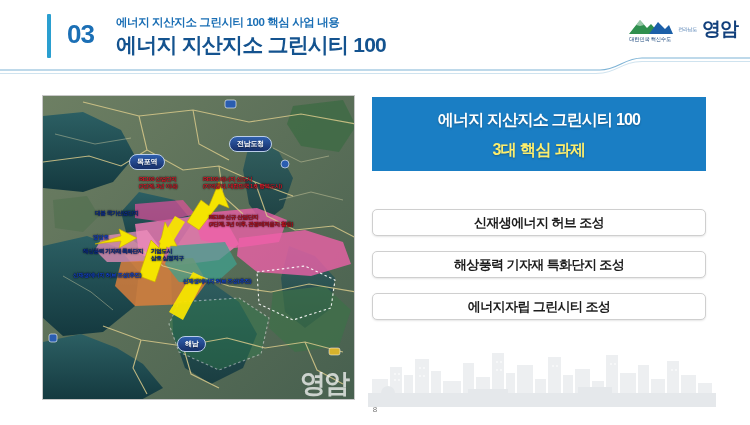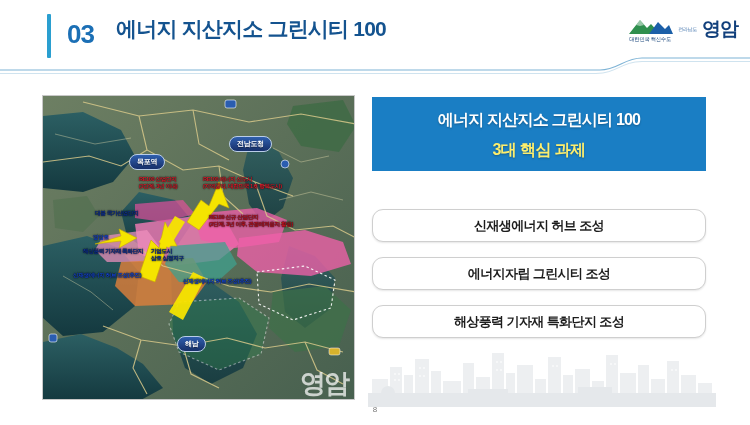--- a/index.html
+++ b/index.html
@@ -226,24 +226,24 @@
     position: absolute;
     left: 372px;
     top: 209px;
     width: 334px;
     display: flex;
     flex-direction: column;
     gap: 15px;
   }
 
   .task-box {
-    height: 33px;
+    height: 27px;
     background: #ffffff;
     border: 1px solid #cfcfcf;
-    border-radius: 11px;
+    border-radius: 5px;
     box-shadow: 0 1px 2px rgba(0,0,0,.10);
     display: flex;
     align-items: center;
     justify-content: center;
   }
 
   .task-label {
     font-size: 13px;
     font-weight: bold;
     color: #1d1d1d;
@@ -278,20 +278,21 @@
 
 <div class="slide">
 
   <div class="header">
 
     <div class="header-accent-bar"></div>
 
     <div class="header-number">03</div>
 
     <div class="header-texts">
+      <div class="header-subtitle">에너지 지산지소 그린시티 100 핵심 사업 내용</div>
       <div class="header-title">에너지 지산지소 그린시티 100</div>
     </div>
 
     <svg class="header-divider" viewBox="0 0 750 22" preserveAspectRatio="none">
       <path d="M0,14 L600,14 C618,14 624,2 642,2 L750,2" fill="none" stroke="#7fb4d6" stroke-width="1.2"></path>
       <path d="M0,17.5 L596,17.5 C616,17.5 622,5.5 642,5.5 L750,5.5" fill="none" stroke="#cfe3ef" stroke-width="1"></path>
     </svg>
 
     <div class="logo">
       <div class="logo-mark-wrap">
@@ -425,24 +426,24 @@
   <div class="banner">
     <div class="banner-line1">에너지 지산지소 그린시티 100</div>
     <div class="banner-line2">3대 핵심 과제</div>
   </div>
 
   <div class="task-list">
     <div class="task-box">
       <span class="task-label">신재생에너지 허브 조성</span>
     </div>
     <div class="task-box">
+      <span class="task-label">해상풍력 기자재 특화단지 조성</span>
+    </div>
+    <div class="task-box">
       <span class="task-label">에너지자립 그린시티 조성</span>
-    </div>
-    <div class="task-box">
-      <span class="task-label">해상풍력 기자재 특화단지 조성</span>
     </div>
   </div>
 
   <svg class="skyline" viewBox="0 0 348 62" preserveAspectRatio="none">
     <g fill="#eceef0">
       <rect x="4" y="34" width="16" height="28"></rect>
       <rect x="22" y="22" width="12" height="40"></rect>
       <rect x="36" y="30" width="9" height="32"></rect>
       <rect x="47" y="14" width="14" height="48"></rect>
       <rect x="63" y="26" width="10" height="36"></rect>

